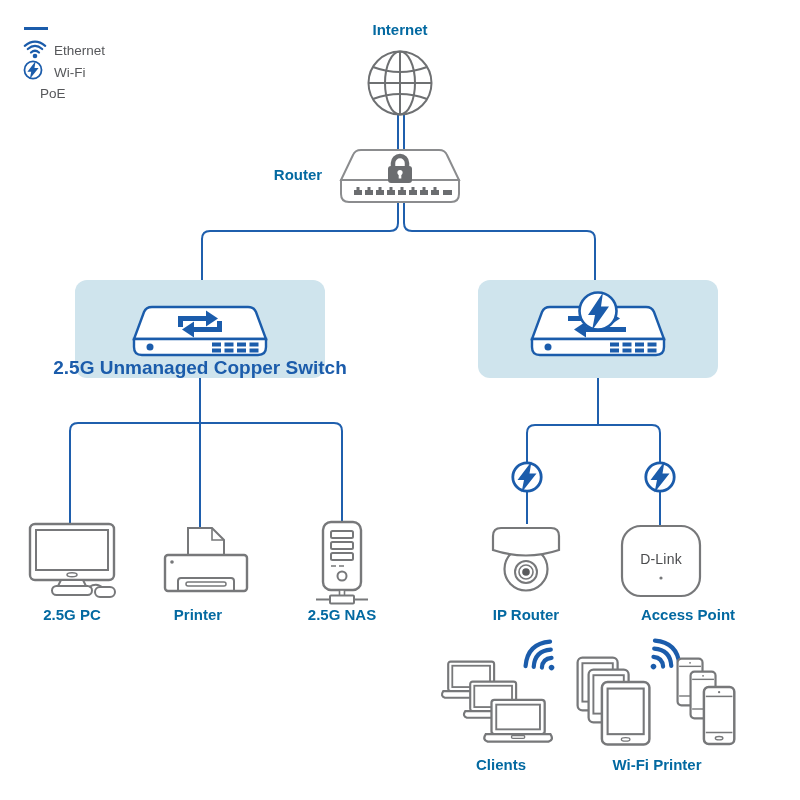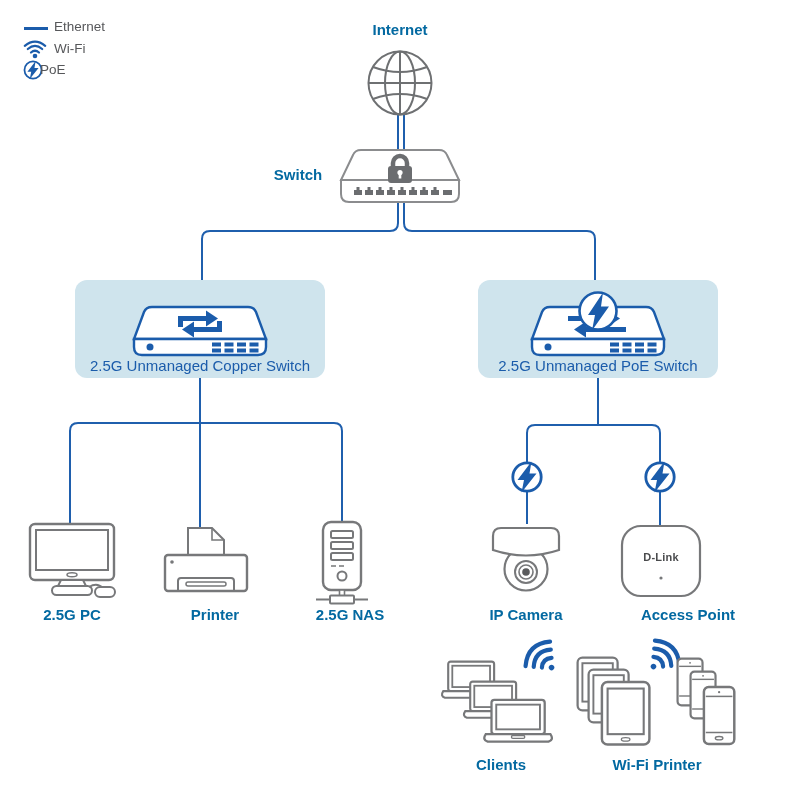--- a/index.html
+++ b/index.html
@@ -7,32 +7,32 @@
     position:relative;width:800px;height:800px;background:#ffffff;overflow:hidden;
     font-family:"Liberation Sans",sans-serif;
   }
   .abs{position:absolute;}
   .node-label{
     position:absolute;transform:translateX(-50%);white-space:nowrap;
     font-size:15px;font-weight:700;color:#0369a1;
   }
   .blue-label{
     position:absolute;transform:translateX(-50%);white-space:nowrap;
-    font-size:15px;font-weight:400;color:#1b5cab;
+    font-size:19px;font-weight:700;color:#1b5cab;
   }
   .legend-label{
     position:absolute;white-space:nowrap;
-    font-size:13.5px;font-weight:500;color:#56575a;
+    font-size:13.5px;font-weight:500;color:#56575a;margin-top:24px;
   }
   .switch-card{
     position:absolute;background:#cfe4ed;border-radius:12px;width:250px;height:98px;
   }
   .brand-label{
     position:absolute;transform:translateX(-50%);
-    font-size:11px;font-weight:700;color:#4a4b4d;letter-spacing:.2px;white-space:nowrap;
+    font-size:14px;font-weight:400;color:#4a4b4d;letter-spacing:.2px;white-space:nowrap;
   }
   svg{display:block;}
 </style>
 </head>
 <body>
 
 <div id="canvas">
 
   <svg class="abs" style="left:0;top:0" width="800" height="800" viewBox="0 0 800 800" fill="none" stroke="#1f5fad" stroke-width="2">
     <path d="M398,100 V150"></path>
@@ -67,21 +67,21 @@
   <div class="node-label" style="left:400px;top:21px">Internet</div>
   <svg class="abs" style="left:365px;top:48px" width="70" height="70" viewBox="0 0 70 70" fill="none" stroke="#6e7072" stroke-width="2">
     <circle cx="35" cy="35" r="31.5" fill="#fff"></circle>
     <ellipse cx="35" cy="35" rx="15" ry="31.5"></ellipse>
     <line x1="3.5" y1="35" x2="66.5" y2="35"></line>
     <line x1="35" y1="3.5" x2="35" y2="66.5"></line>
     <path d="M8,19 Q35,29 62,19"></path>
     <path d="M8,51 Q35,41 62,51"></path>
   </svg>
 
-  <div class="node-label" style="left:298px;top:166px">Switch</div>
+  <div class="node-label" style="left:298px;top:166px">Router</div>
   <svg class="abs" style="left:337px;top:148px" width="126" height="60" viewBox="0 0 126 60">
     <path d="M24,2 H102 Q108,2 110,7 L122,32 H4 L16,7 Q18,2 24,2 Z" fill="#fff" stroke="#8b8c8e" stroke-width="2"></path>
     <path d="M4,32 H122 V46 Q122,54 114,54 H12 Q4,54 4,46 Z" fill="#fff" stroke="#8b8c8e" stroke-width="2"></path>
     <g>
       <path d="M56,19 v-4 a7,7 0 0 1 14,0 v4" fill="none" stroke="#6b6d70" stroke-width="4.5"></path>
       <rect x="51" y="18" width="24" height="17" rx="3" fill="#6b6d70"></rect>
       <circle cx="63" cy="24.5" r="2.6" fill="#fff"></circle>
       <rect x="61.7" y="25" width="2.6" height="5.5" fill="#fff"></rect>
     </g>
     <g fill="#6b6d70">
@@ -142,21 +142,20 @@
       <rect x="50" y="31" width="40" height="5"></rect>
       <polygon points="90,25.5 102,33.5 90,41.5"></polygon>
       <rect x="68" y="42" width="40" height="5"></rect>
       <polygon points="68,36.5 56,44.5 68,52.5"></polygon>
     </g>
     <g>
       <circle cx="80" cy="26" r="18.5" fill="#fff" stroke="#1b5cab" stroke-width="2.6"></circle>
       <polygon points="85,7.5 70,30 77,30 74,45.5 91,21.5 83,21.5" fill="#1b5cab"></polygon>
     </g>
   </svg>
-  <div class="blue-label" style="left:598px;top:357px">2.5G Unmanaged PoE Switch</div>
 
   <svg class="abs" style="left:510px;top:460px" width="34" height="34" viewBox="0 0 34 34">
     <circle cx="17" cy="17" r="14.2" fill="#fff" stroke="#1b5cab" stroke-width="2.8"></circle>
     <polygon points="21.5,1.5 7.5,20 14,20 11.5,32.5 26.5,13.5 19.5,13.5" fill="#1b5cab"></polygon>
   </svg>
   <svg class="abs" style="left:643px;top:460px" width="34" height="34" viewBox="0 0 34 34">
     <circle cx="17" cy="17" r="14.2" fill="#fff" stroke="#1b5cab" stroke-width="2.8"></circle>
     <polygon points="21.5,1.5 7.5,20 14,20 11.5,32.5 26.5,13.5 19.5,13.5" fill="#1b5cab"></polygon>
   </svg>
 
@@ -172,43 +171,43 @@
   <div class="node-label" style="left:72px;top:606px">2.5G PC</div>
 
   <svg class="abs" style="left:162px;top:525px" width="88" height="80" viewBox="0 0 88 80" fill="#fff" stroke="#77787a">
     <path d="M26,3 H50 L62,15 V30 H26 Z" stroke-width="2"></path>
     <path d="M50,3 V15 H62" fill="none" stroke-width="1.6"></path>
     <rect x="3" y="30" width="82" height="36" rx="3" stroke-width="2.4"></rect>
     <circle cx="10" cy="37" r="1.8" fill="#77787a" stroke="none"></circle>
     <path d="M16,66 V56 Q16,53 19,53 H69 Q72,53 72,56 V66" fill="none" stroke-width="2"></path>
     <rect x="24" y="57" width="40" height="4" rx="2" stroke-width="1.5"></rect>
   </svg>
-  <div class="node-label" style="left:215px;top:606px">Printer</div>
+  <div class="node-label" style="left:198px;top:606px">Printer</div>
 
   <svg class="abs" style="left:314px;top:519px" width="56" height="92" viewBox="0 0 56 92" fill="#fff" stroke="#77787a">
     <rect x="9" y="3" width="38" height="68" rx="8" stroke-width="2.4"></rect>
     <rect x="17" y="12" width="22" height="7" rx="1.5" stroke-width="2"></rect>
     <rect x="17" y="23" width="22" height="7" rx="1.5" stroke-width="2"></rect>
     <rect x="17" y="34" width="22" height="7" rx="1.5" stroke-width="2"></rect>
     <path d="M17,47 h5 M25,47 h5" fill="none" stroke-width="1.5"></path>
     <circle cx="28" cy="57" r="4.5" stroke-width="2"></circle>
     <rect x="25.5" y="71" width="5" height="6" stroke-width="1.6"></rect>
     <line x1="2" y1="80.5" x2="54" y2="80.5" stroke-width="2"></line>
     <rect x="16" y="76.5" width="24" height="8" rx="1" stroke-width="2"></rect>
   </svg>
-  <div class="node-label" style="left:350px;top:606px">2.5G NAS</div>
+  <div class="node-label" style="left:342px;top:606px">2.5G NAS</div>
 
   <svg class="abs" style="left:486px;top:519px" width="80" height="78" viewBox="0 0 80 78">
     <circle cx="40" cy="50" r="21.5" fill="#fff" stroke="#77787a" stroke-width="2.2"></circle>
     <path d="M7,31 V17 Q7,9 15,9 H65 Q73,9 73,17 V31 Q40,42 7,31 Z" fill="#fff" stroke="#77787a" stroke-width="2.2"></path>
     <circle cx="40" cy="53" r="11" fill="none" stroke="#77787a" stroke-width="2"></circle>
     <circle cx="40" cy="53" r="7" fill="none" stroke="#77787a" stroke-width="1.6"></circle>
     <circle cx="40" cy="53" r="3.8" fill="#5a5b5d"></circle>
   </svg>
-  <div class="node-label" style="left:526px;top:606px">IP Camera</div>
+  <div class="node-label" style="left:526px;top:606px">IP Router</div>
 
   <svg class="abs" style="left:619px;top:523px" width="84" height="76" viewBox="0 0 84 76">
     <rect x="3" y="3" width="78" height="70" rx="19" fill="#fff" stroke="#77787a" stroke-width="2.2"></rect>
     <circle cx="42" cy="55" r="1.6" fill="#77787a"></circle>
   </svg>
   <div class="brand-label" style="left:661px;top:551px">D-Link</div>
   <div class="node-label" style="left:688px;top:606px">Access Point</div>
 
   <svg class="abs" style="left:522px;top:638px" width="42" height="42" viewBox="0 0 40 40">
     <g transform="rotate(-45 20 20)" fill="none" stroke="#1b5cab" stroke-width="4" stroke-linecap="round">

